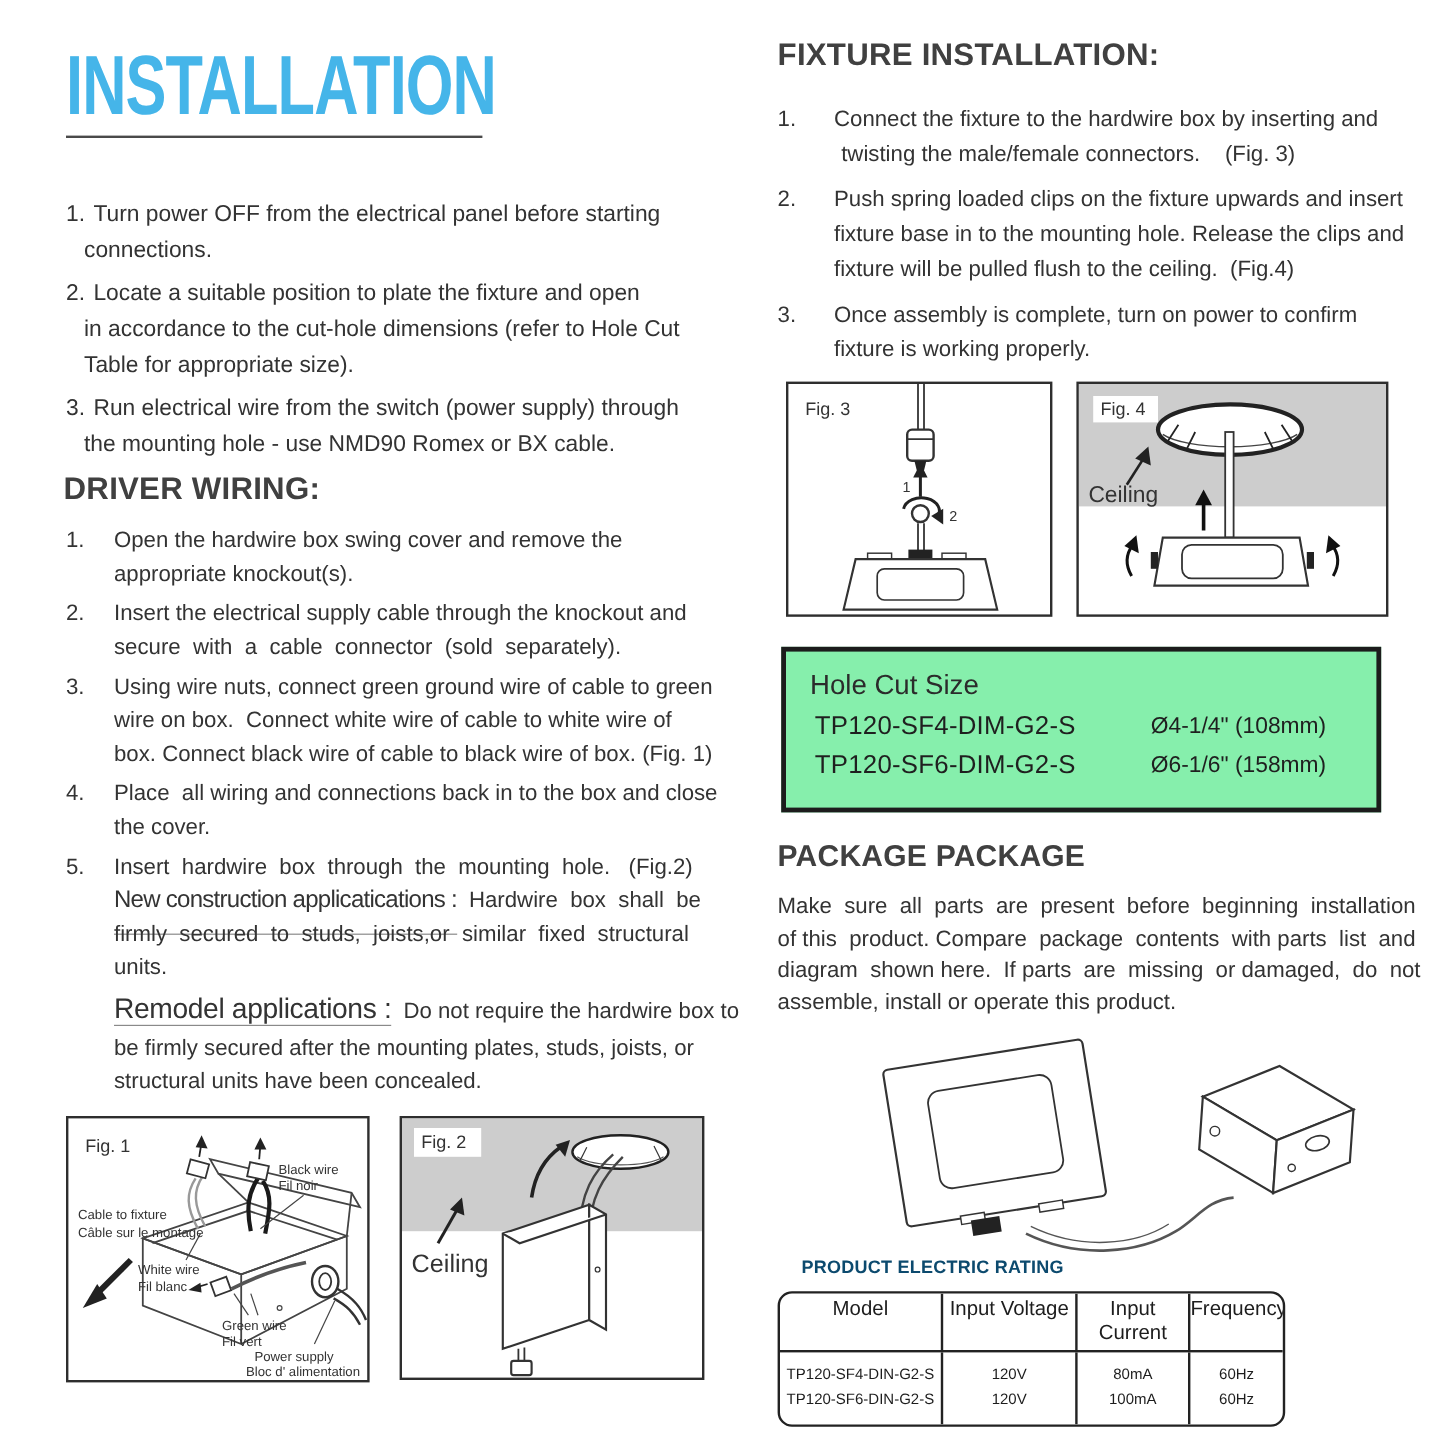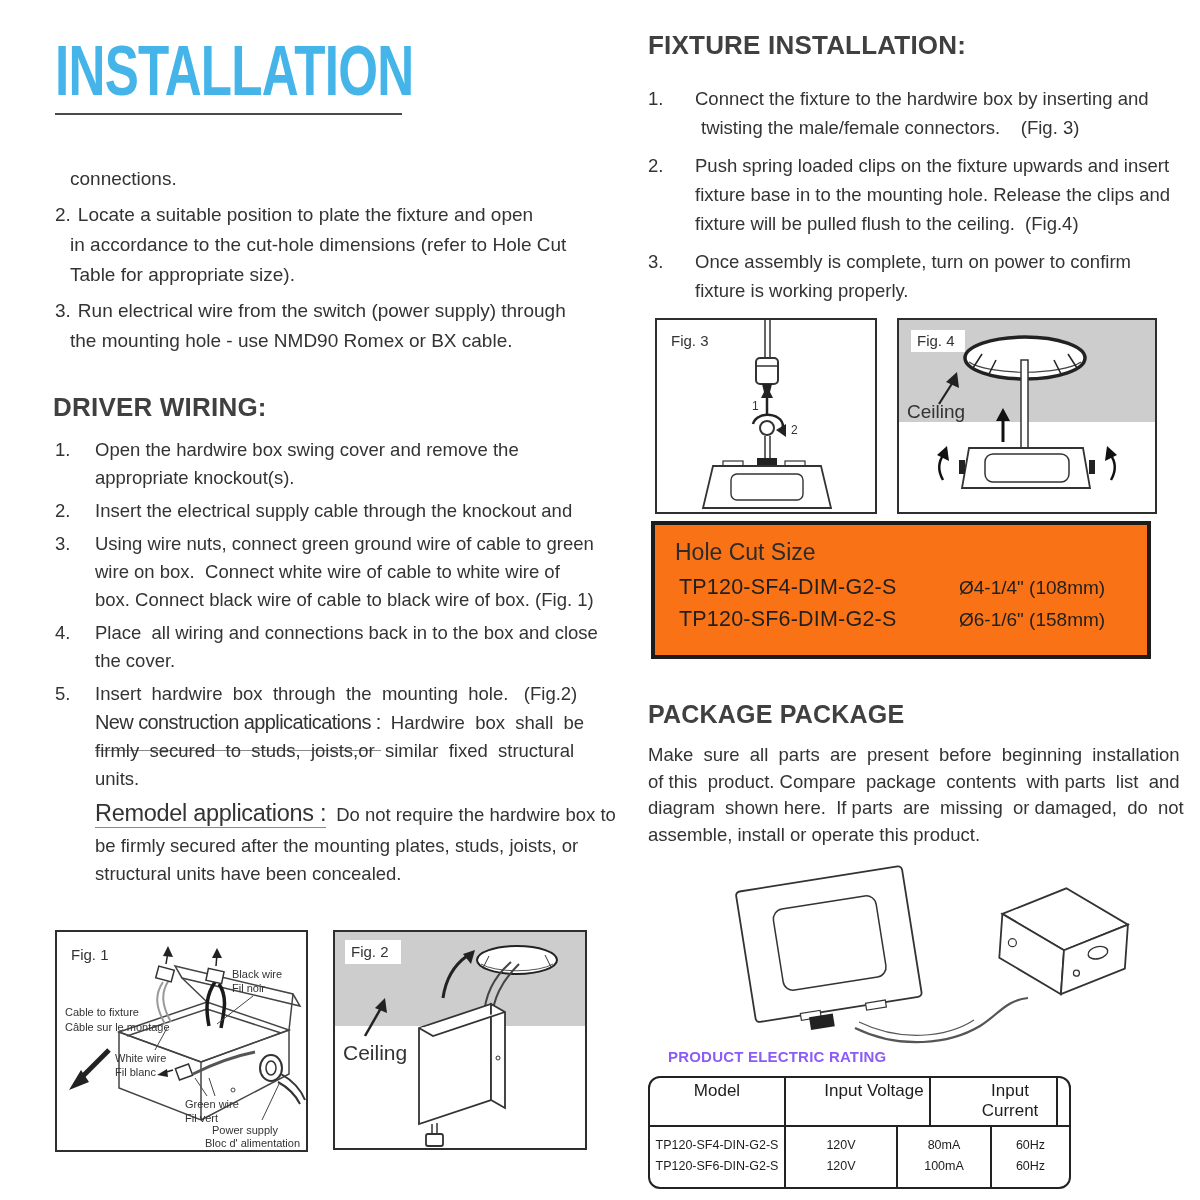--- a/index.html
+++ b/index.html
@@ -35,50 +35,51 @@
   .rml{margin-top:3px;line-height:34px;}
   
   .figbox{border:2px solid #2e2e2e;background:#fff;}
   #fig1-box{left:55px;top:930px;width:249px;height:218px;}
   #fig2-box{left:333px;top:930px;width:250px;height:216px;}
   #fig3-box{left:655px;top:318px;width:218px;height:192px;}
   #fig4-box{left:897px;top:318px;width:256px;height:192px;}
   .figbox svg{display:block;}
   .figtext{font-family:"Liberation Sans",sans-serif;fill:#333;}
   
-  #holecut{left:651px;top:521px;width:492px;height:130px;border:4px solid #1c1c1c;background:#f97316;}
+  #holecut{left:651px;top:539px;width:492px;height:130px;border:4px solid #1c1c1c;background:#86efac;}
   #holecut .hc-title{position:absolute;left:20px;top:14px;font-size:23px;color:#2b2b2b;}
   .hc-row{position:absolute;left:24px;width:440px;display:flex;font-size:21.5px;color:#1f1f1f;}
   .hc-row .hc-model{flex:1;letter-spacing:0.2px;}
   .hc-row .hc-size{width:160px;font-size:19px;padding-top:2px;}
   
   #pkg-head{left:648px;top:700px;}
   #pkg-par{left:648px;top:742px;width:530px;font-size:18.5px;line-height:26.5px;}
   
-  #rating-head{left:668px;top:1048px;font-size:15px;font-weight:700;color:#8b5cf6;letter-spacing:0.2px;}
+  #rating-head{left:668px;top:1048px;font-size:15px;font-weight:700;color:#0c4a6e;letter-spacing:0.2px;}
   #rating-table{
     left:648px;top:1076px;width:419px;border:2.5px solid #222;border-radius:12px;
     overflow:hidden;background:#fff;
   }
-  .rt-head{display:grid;grid-template-columns:136px 112px 94px 77px;border-bottom:2.5px solid #222;gap:33px;}
+  .rt-head{display:grid;grid-template-columns:136px 112px 94px 77px;border-bottom:2.5px solid #222;}
   .rt-head > div{font-size:17px;color:#1d1d1d;text-align:center;padding:3px 0 4px 0;border-right:2px solid #222;}
   .rt-head > div:last-child{border-right:none;}
   .rt-body{display:grid;grid-template-columns:136px 112px 94px 77px;}
   .rt-col{border-right:2px solid #222;padding:8px 0 10px 0;}
   .rt-col:last-child{border-right:none;}
   .rt-col div{font-size:12.5px;color:#1d1d1d;text-align:center;line-height:21px;}
 </style>
 </head>
 <body>
 
 <div class="abs" id="page-title">INSTALLATION</div>
 <div class="abs" id="title-underline"></div>
 
 <div class="abs" id="intro">
   <div class="istep">
+    <div class="ln"><span class="inum">1.</span><span>Turn power OFF from the electrical panel before starting</span></div>
     <div class="ln ind">connections.</div>
   </div>
   <div class="istep">
     <div class="ln"><span class="inum">2.</span><span>Locate a suitable position to plate the fixture and open</span></div>
     <div class="ln ind">in accordance to the cut-hole dimensions (refer to Hole Cut</div>
     <div class="ln ind">Table for appropriate size).</div>
   </div>
   <div class="istep">
     <div class="ln"><span class="inum">3.</span><span>Run electrical wire from the switch (power supply) through</span></div>
     <div class="ln ind">the mounting hole - use NMD90 Romex or BX cable.</div>
@@ -92,20 +93,21 @@
     <div class="dnum">1.</div>
     <div class="dbody">
       <div class="ln">Open the hardwire box swing cover and remove the</div>
       <div class="ln">appropriate knockout(s).</div>
     </div>
   </div>
   <div class="dstep">
     <div class="dnum">2.</div>
     <div class="dbody">
       <div class="ln">Insert the electrical supply cable through the knockout and</div>
+      <div class="ln">secure  with  a  cable  connector  (sold  separately).</div>
     </div>
   </div>
   <div class="dstep">
     <div class="dnum">3.</div>
     <div class="dbody">
       <div class="ln">Using wire nuts, connect green ground wire of cable to green</div>
       <div class="ln">wire on box.  Connect white wire of cable to white wire of</div>
       <div class="ln">box. Connect black wire of cable to black wire of box. (Fig. 1)</div>
     </div>
   </div>

